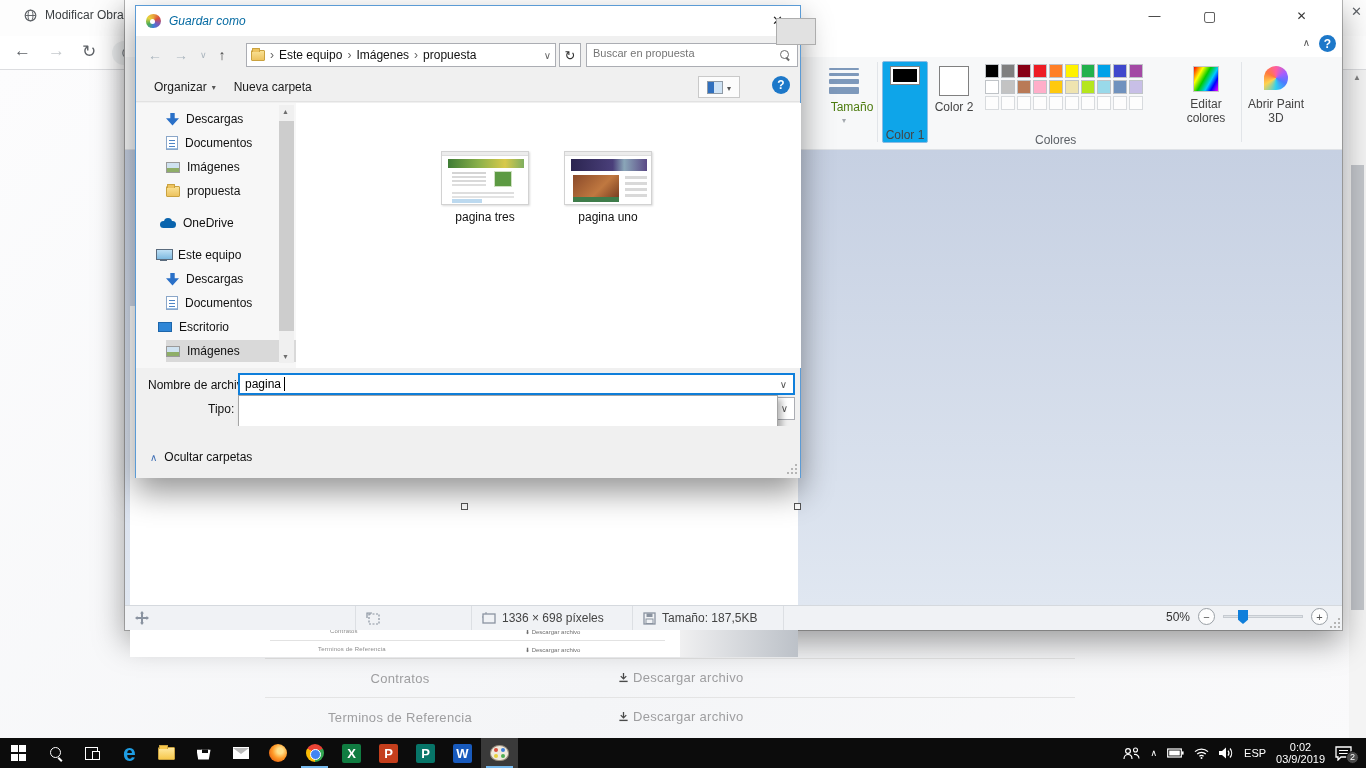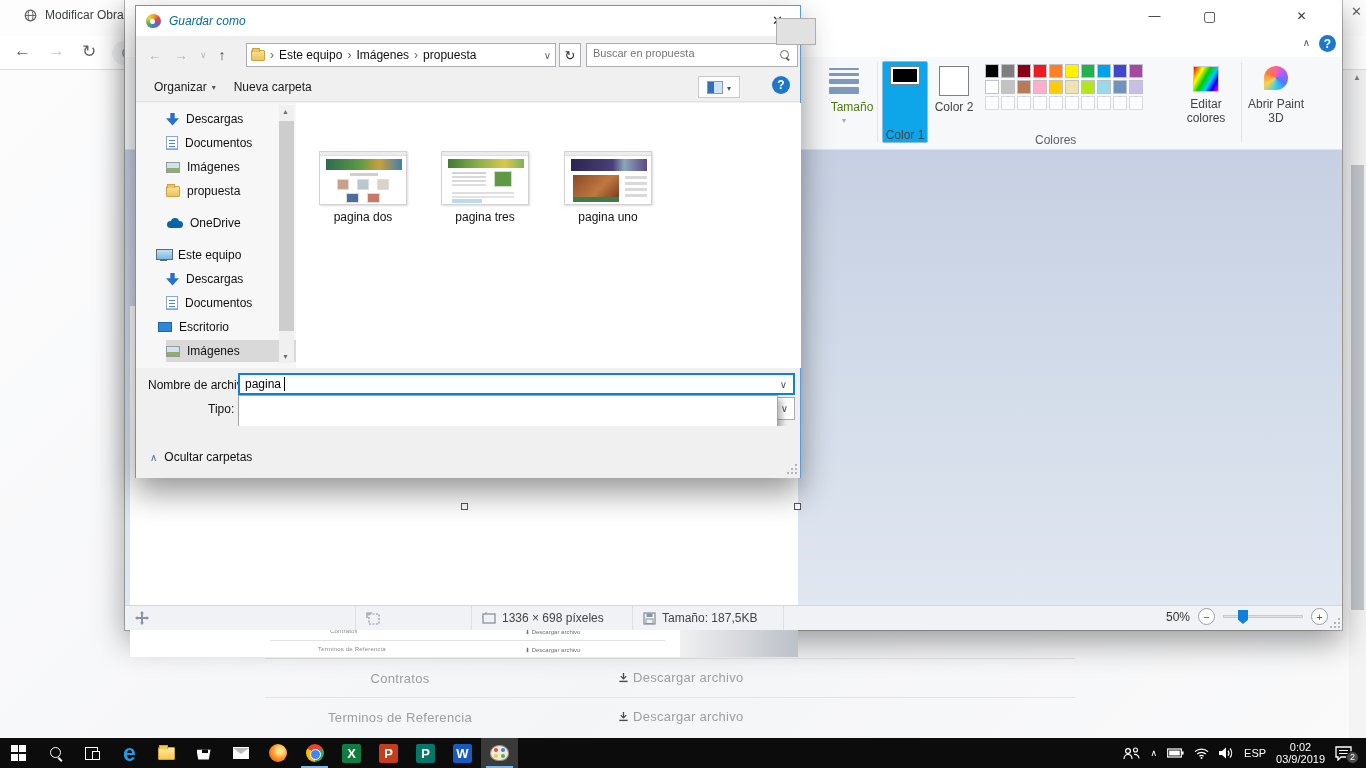--- a/index.html
+++ b/index.html
@@ -425,21 +425,21 @@
           <span class="ic-pic"></span>
             <span>Imágenes</span>
           <svg class="pin" viewBox="0 0 16 16">
               <path d="M9 1l6 6-3 .7L9.7 10l-.4 3.4-2.7-2.7L2 15l4.3-4.6L3.6 7.7 7 7.3 7.7 4z" fill="#8d8d8d"></path>
             </svg>
         </div>
         <div class="side-item" style="left:30px;top:77px;">
           <span class="ic-folder"></span>
             <span>propuesta</span>
         </div>
-        <div class="side-item" style="left:31px;top:109px;">
+        <div class="side-item" style="left:24px;top:109px;">
           <span class="ic-cloud"></span>
             <span>OneDrive</span>
         </div>
         <div class="side-item" style="left:20px;top:141px;">
           <span class="ic-pc"></span>
             <span>Este equipo</span>
         </div>
         <div class="side-item" style="left:30px;top:165px;">
           <span class="ic-download"></span>
             <span>Descargas</span>
@@ -458,33 +458,20 @@
         </div>
         <div class="side-scroll">
           <span class="sarrow" style="top:3px;">▲</span>
           <div class="thumb"></div>
           <span class="sarrow" style="bottom:3px;">▼</span>
         </div>
       </div>
 
       <div class="files">
 
-        <div class="filecard" style="left:23px;">
-          <div class="thumbpage">
-            <div class="tp-bar"></div>
-            <div class="abs" style="left:6px;top:7px;width:76px;height:11px;background:linear-gradient(90deg,#2e6b4f,#5d9a43 45%,#c8a03c 70%,#3f7fae);"></div>
-            <div class="abs" style="left:30px;top:21px;width:28px;height:3px;background:#cfcfcf;"></div>
-            <div class="abs" style="left:17px;top:27px;width:12px;height:11px;background:#caa08a;border:1px solid #ddd;"></div>
-            <div class="abs" style="left:37px;top:27px;width:12px;height:11px;background:#b9c7cf;border:1px solid #ddd;"></div>
-            <div class="abs" style="left:57px;top:27px;width:12px;height:11px;background:#d9d3c8;border:1px solid #ddd;"></div>
-            <div class="abs" style="left:26px;top:41px;width:13px;height:10px;background:#4a6f9e;border:1px solid #ddd;"></div>
-            <div class="abs" style="left:47px;top:41px;width:13px;height:10px;background:#c77a6a;border:1px solid #ddd;"></div>
-          </div>
-          <div class="filelabel">pagina dos</div>
-        </div>
 
         <div class="filecard" style="left:145px;">
           <div class="thumbpage">
             <div class="tp-bar"></div>
             <div class="abs" style="left:6px;top:7px;width:76px;height:9px;background:linear-gradient(90deg,#3f7c35,#8ab04a 40%,#d8c94a 75%,#7fae5f);"></div>
             <div class="abs" style="left:10px;top:20px;width:34px;height:2px;background:#d4d4d4;box-shadow:0 4px 0 #d9d9d9,0 8px 0 #d9d9d9,0 12px 0 #dedede;"></div>
             <div class="abs" style="left:52px;top:19px;width:18px;height:16px;background:#5d9a43;border:1px solid #cfe0c2;"></div>
             <div class="abs" style="left:10px;top:40px;width:62px;height:2px;background:#dedede;box-shadow:0 4px 0 #e3e3e3;"></div>
             <div class="abs" style="left:10px;top:47px;width:30px;height:4px;background:#bcd9ef;"></div>
           </div>

